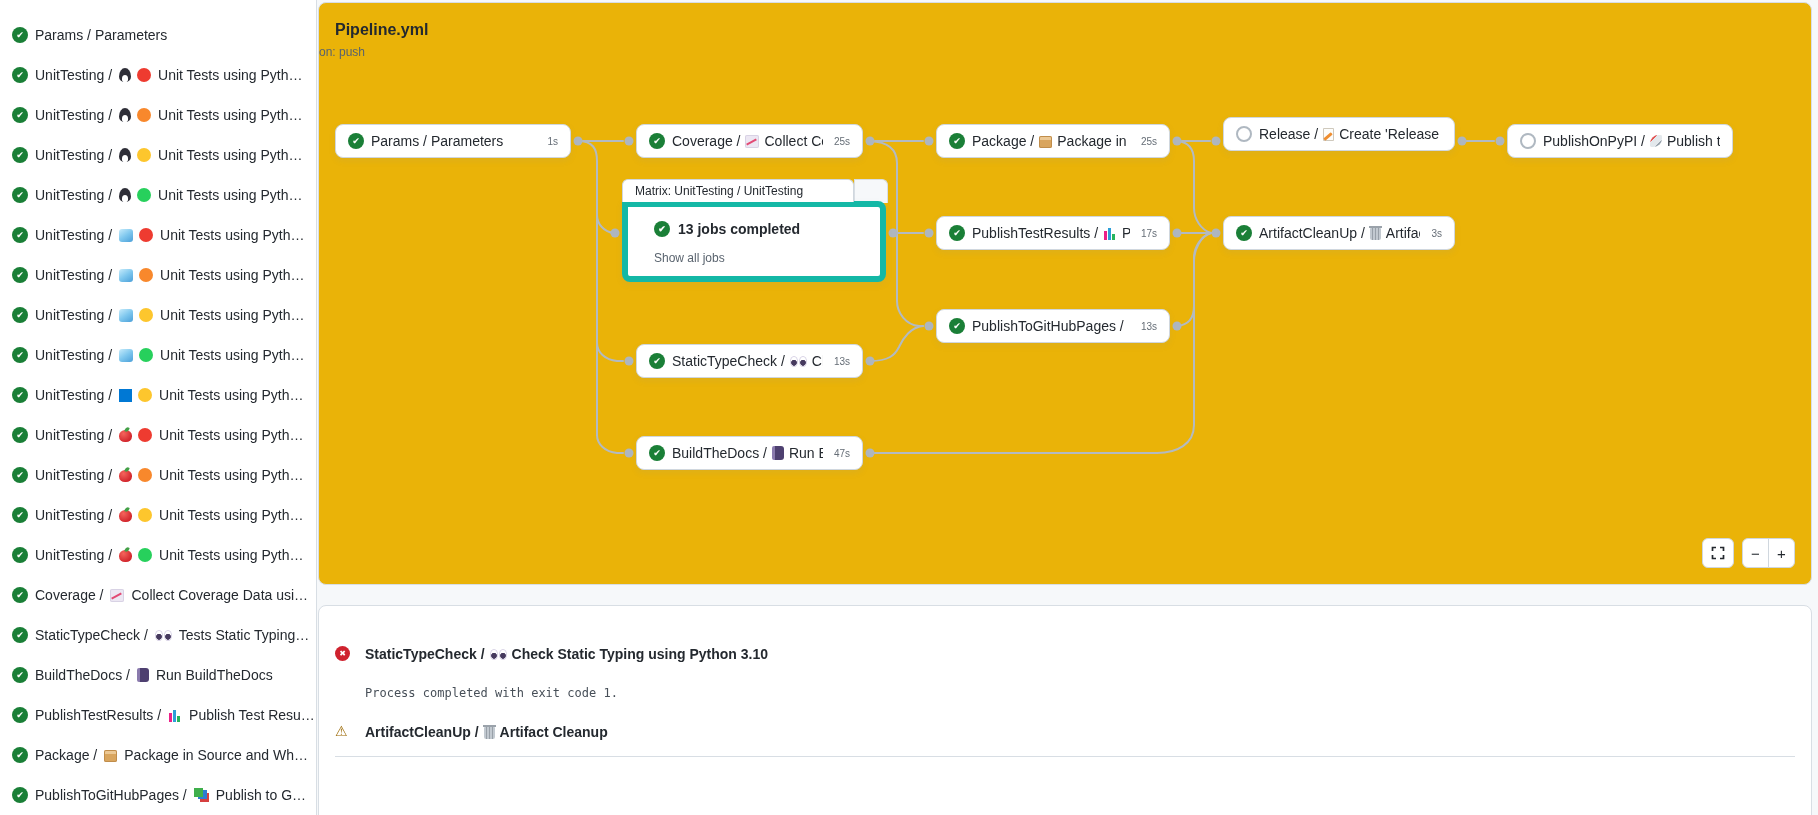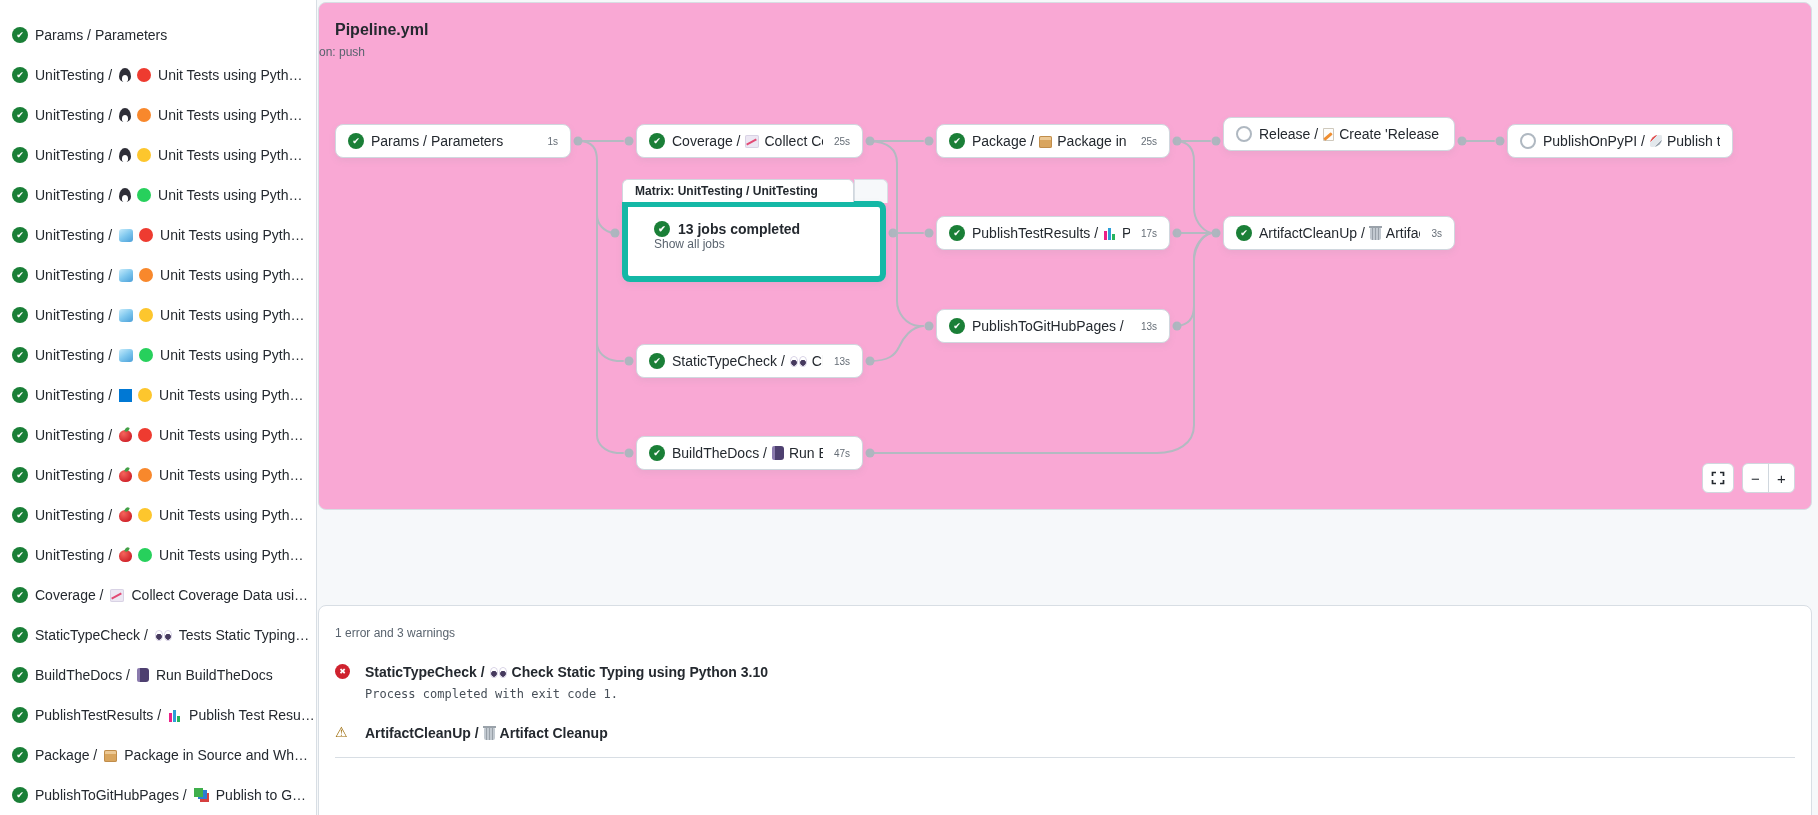--- a/index.html
+++ b/index.html
@@ -41,47 +41,47 @@
   .i-rocket{width:12px;height:12px;background:linear-gradient(135deg,#e25555 0 30%,#e3e8ec 30% 70%,#98a3ad 70%);border-radius:70% 12% 70% 12%}
   .i-wastebasket{width:11px;height:12px;margin-top:2px;background:repeating-linear-gradient(90deg,#c2c9d0 0 2px,#98a0a8 2px 3px);border-radius:1px 1px 2px 2px}
   .i-wastebasket::before{content:"";position:absolute;top:-2px;left:-1px;width:13px;height:2px;background:#9aa2aa}
   
   .sidebar{position:absolute;left:0;top:0;width:317px;height:815px;background:#fff;border-right:1px solid #d8dee4;
            box-sizing:border-box;padding-top:15px;overflow:hidden}
   .srow{height:40px;display:flex;align-items:center;gap:7px;padding:0 6px 0 12px;font-size:14px;white-space:nowrap;overflow:hidden;cursor:pointer}
   .srow-icons{display:flex;gap:6px;align-items:center}
   .srow-icons:empty,.srow-label:empty{display:none}
   
-  .graph-card{position:absolute;left:318px;top:2px;width:1494px;height:508px;background:#f9a8d4;border:1px solid #d8dee4;border-radius:8px;box-sizing:border-box}
+  .graph-card{position:absolute;left:318px;top:2px;width:1494px;height:583px;background:#eab308;border:1px solid #d8dee4;border-radius:8px;box-sizing:border-box}
   .graph-title{position:absolute;left:16px;top:18px;font-size:16px;font-weight:700}
   .graph-sub{position:absolute;left:0;top:42px;font-size:12px;color:#59636e}
   .edges{position:absolute;left:0;top:0;pointer-events:none}
   .node{position:absolute;display:flex;align-items:center;gap:7px;height:34px;padding:0 12px;background:#fff;border:1px solid #d0d7de;
         border-radius:8px;box-shadow:0 3px 6px rgba(140,149,159,.12);font-size:14px;box-sizing:border-box;white-space:nowrap;cursor:pointer;z-index:2}
   .nlabel{display:flex;align-items:center;gap:5px;overflow:hidden}
   .ndur{margin-left:auto;font-size:10px;color:#656d76;padding-left:4px}
   .matrix-notch{position:absolute;left:535px;top:176px;width:32px;height:23px;background:#f6f8fa;border:1px solid #d8dee4;border-bottom:none;border-radius:0 6px 0 0;z-index:1}
   .matrix-tab{position:absolute;left:303px;top:176px;width:232px;height:23px;background:#fff;border:1px solid #d0d7de;border-bottom:none;
-      border-radius:6px 6px 0 0;font-size:12px;font-weight:700;display:flex;align-items:center;padding:0 12px;box-sizing:border-box;z-index:3}
+      border-radius:6px 6px 0 0;font-size:12px;font-weight:400;display:flex;align-items:center;padding:0 12px;box-sizing:border-box;z-index:3}
   .matrix-body{position:absolute;left:303px;top:198px;width:264px;height:81px;background:#fff;border:6px solid #14b8a6;border-radius:0 8px 8px 8px;
       box-shadow:0 3px 6px rgba(140,149,159,.12);z-index:2;box-sizing:border-box;padding:14px 12px 10px 26px}
   .matrix-row{display:flex;align-items:center;gap:8px;font-size:14px;font-weight:700}
-  .matrix-link{margin-top:0;font-size:12px;color:#59636e;cursor:pointer}
+  .matrix-link{margin-top:14px;font-size:12px;color:#59636e;cursor:pointer}
   .graph-controls{position:absolute;right:16px;bottom:16px;display:flex;gap:8px;align-items:center}
   .btn-full{width:30px;height:28px;border:1px solid #d0d7de;border-radius:6px;background:#fff;display:flex;align-items:center;justify-content:center;cursor:pointer}
   .zoom-group{display:flex;border:1px solid #d0d7de;border-radius:6px;background:#fff;overflow:hidden}
   .zoom-btn{width:25px;height:28px;display:flex;align-items:center;justify-content:center;font-size:15px;color:#24292f;cursor:pointer}
   .zoom-btn+.zoom-btn{border-left:1px solid #d0d7de}
   
   .ann-card{position:absolute;left:318px;top:605px;width:1494px;height:260px;background:#fff;border:1px solid #d8dee4;border-radius:8px;box-sizing:border-box;padding:16px}
   .ann-title{font-size:16px;font-weight:700}
   .ann-summary{font-size:12px;color:#59636e;margin-top:4px}
   .ann-item{margin-top:24px;display:grid;grid-template-columns:20px 1fr;column-gap:10px}
   .ann-item-title{font-size:14px;font-weight:700;display:flex;gap:5px;align-items:center;cursor:pointer}
-  .ann-item-detail{grid-column:2;font-family:"DejaVu Sans Mono",monospace;font-size:12px;color:#474f58;margin-top:7px}
+  .ann-item-detail{grid-column:2;font-family:"DejaVu Sans Mono",monospace;font-size:12px;color:#474f58;margin-top:24px}
   .ann-sep{border-bottom:1px solid #d8dee4;margin-top:16px}
 </style>
 </head>
 <body>
 
 <div class="sidebar">
 
     <div class="srow">
       <span class="i i-check"></span>
       <span class="srow-prefix">Params / Parameters</span>
@@ -425,21 +425,20 @@
       </svg>
     </div>
     <div class="zoom-group">
       <div class="zoom-btn">−</div>
       <div class="zoom-btn">+</div>
     </div>
   </div>
 </div>
 
 <div class="ann-card">
-  <div class="ann-summary">1 error and 3 warnings</div>
 
   <div class="ann-item">
     <span class="i i-error"></span>
     <div class="ann-item-title">
       <span>StaticTypeCheck /</span>
       <span class="i i-eyes"></span>
       <span>Check Static Typing using Python 3.10</span>
     </div>
     <div class="ann-item-detail">Process completed with exit code 1.</div>
   </div>

